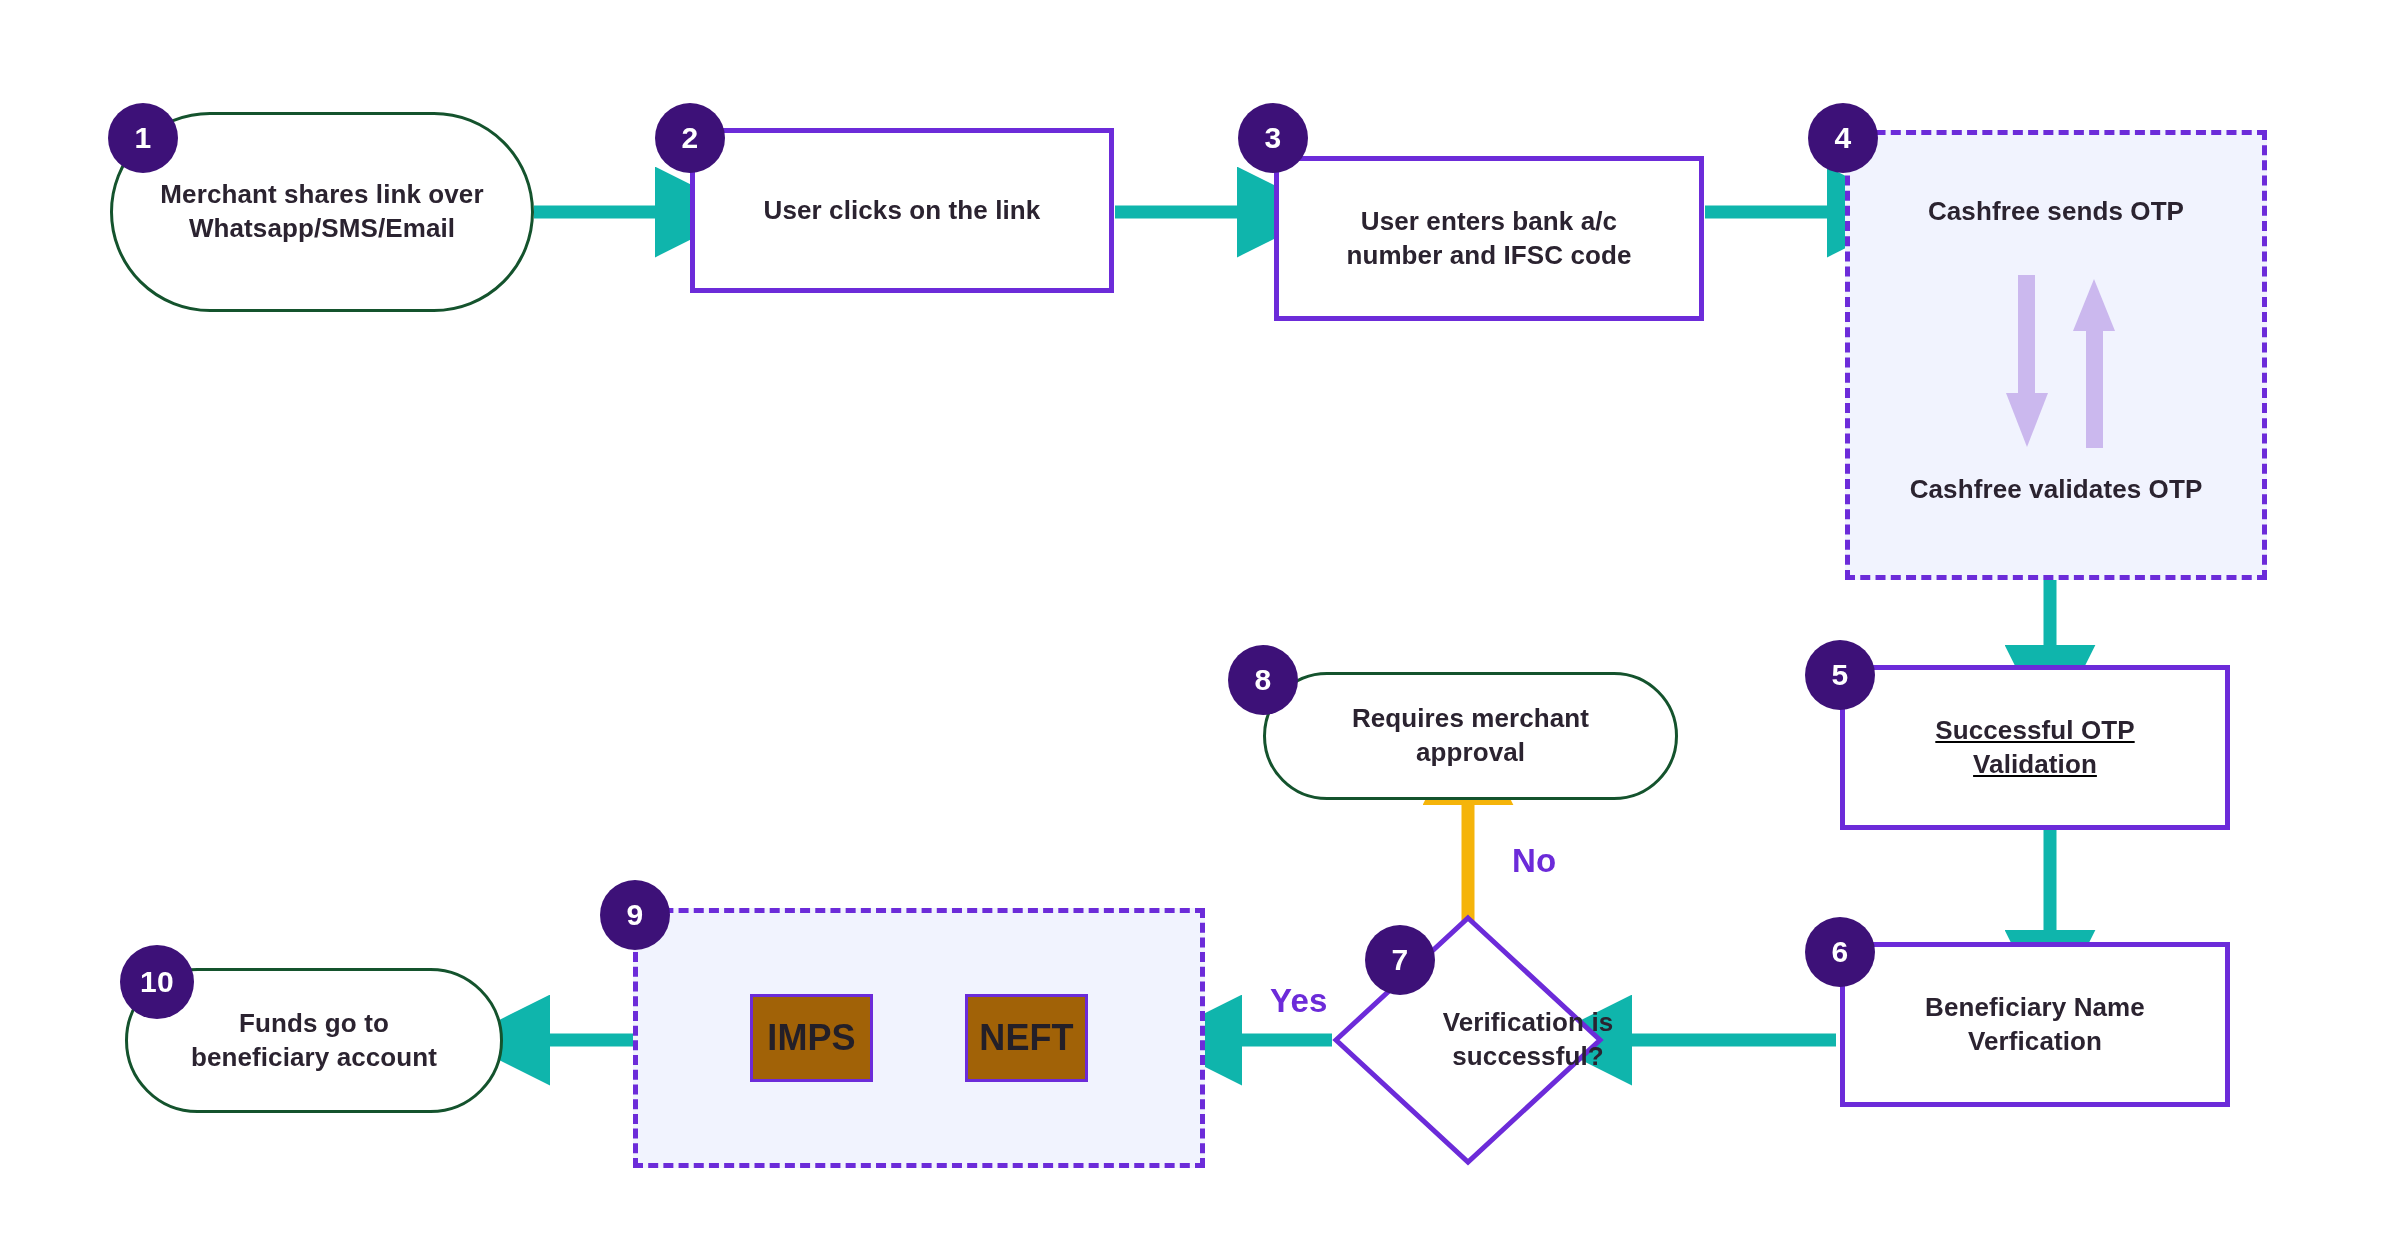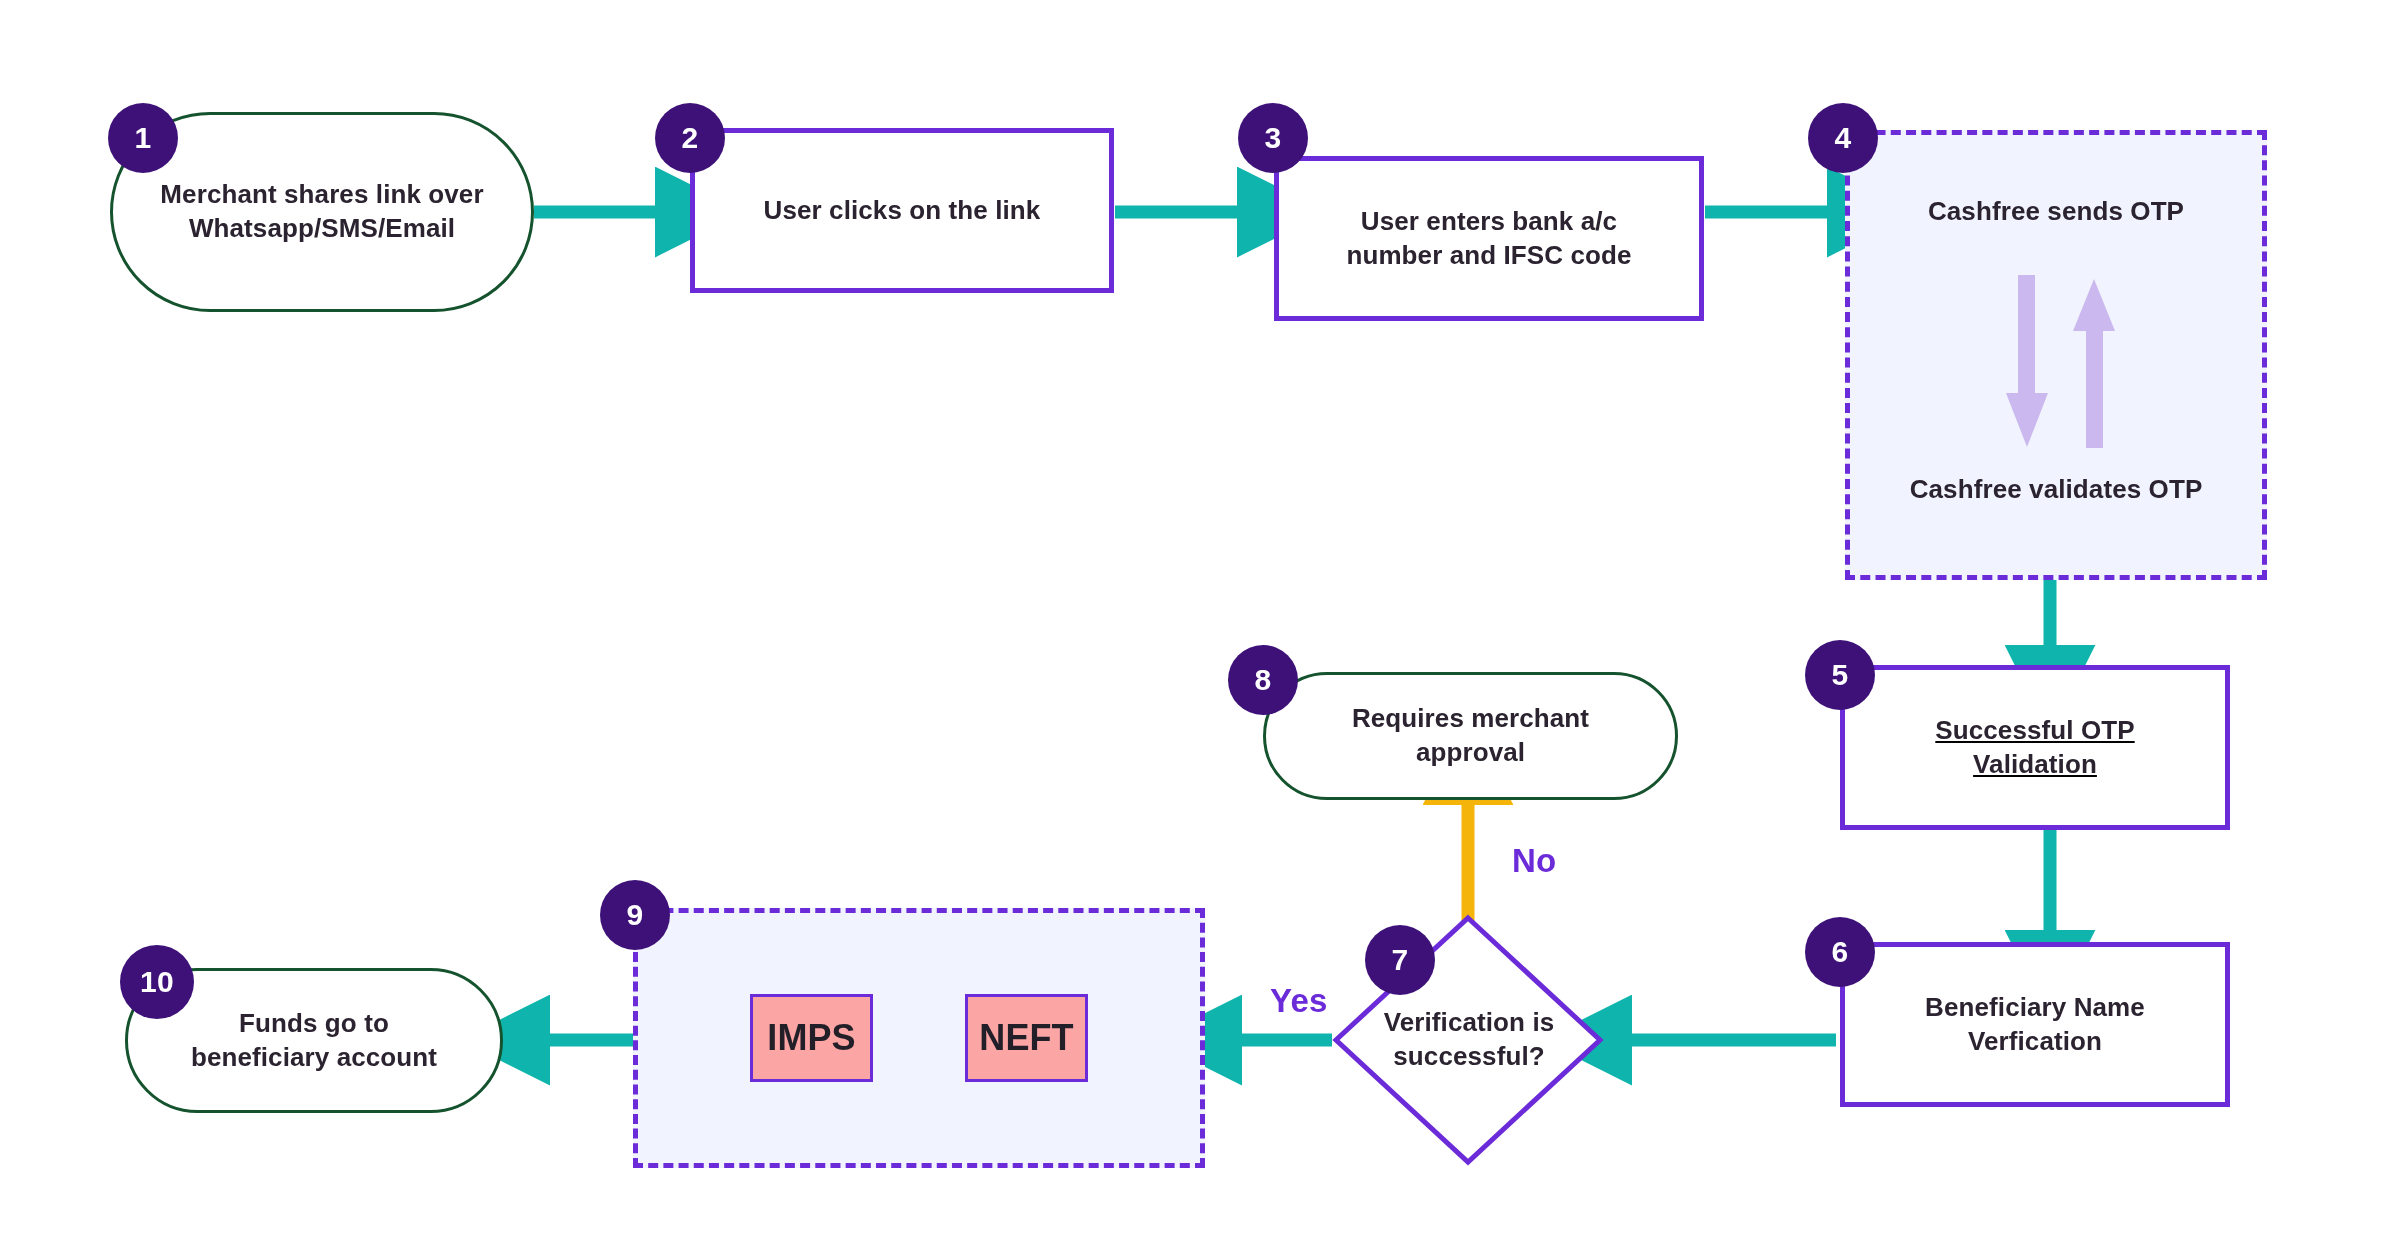--- a/index.html
+++ b/index.html
@@ -13,21 +13,21 @@
   
   .node{position:absolute;box-sizing:border-box;display:flex;align-items:center;justify-content:center;}
   .node .label{
     text-align:center;color:#2b2330;font-weight:bold;
     font-size:26px;line-height:1.3;letter-spacing:.1px;
     white-space:pre-line;pointer-events:none;
   }
   .rect{border:5px solid #6C2BD9;background:#ffffff;}
   .stadium{border:3px solid #14532d;background:#ffffff;border-radius:9999px;}
   .dashedbox{border:5px dashed #6C2BD9;background:#F1F3FE;}
-  .chipbox{border:3px solid #6C2BD9;background:#fca5a5;display:flex;align-items:center;justify-content:center;}
+  .chipbox{border:3px solid #6C2BD9;background:#a16207;display:flex;align-items:center;justify-content:center;}
   .chipbox .label{font-size:36px;font-weight:bold;color:#231f28;}
 
   
   .badge{
     position:absolute;border-radius:50%;background:#3D1178;color:#ffffff;
     display:flex;align-items:center;justify-content:center;
     font-weight:bold;font-size:30px;line-height:1;z-index:9;
     letter-spacing:.3px;
   }
 
@@ -127,21 +127,21 @@
   </div>
 
   <div class="node rect" style="left:1840px;top:942px;width:390px;height:165px;">
     <div class="label">Beneficiary Name
 Verfication</div>
   </div>
   <div class="badge" style="left:1805px;top:917px;width:70px;height:70px;">
     <span>6</span>
   </div>
 
-  <div class="node" style="left:1349px;top:995px;width:240px;height:90px;justify-content:center;">
+  <div class="node" style="left:1408px;top:995px;width:240px;height:90px;justify-content:center;">
     <div class="label">Verification is
 successful?</div>
   </div>
   <div class="badge" style="left:1365px;top:925px;width:70px;height:70px;">
     <span>7</span>
   </div>
 
   <div class="node stadium" style="left:1263px;top:672px;width:415px;height:128px;">
     <div class="label">Requires merchant
 approval</div>

